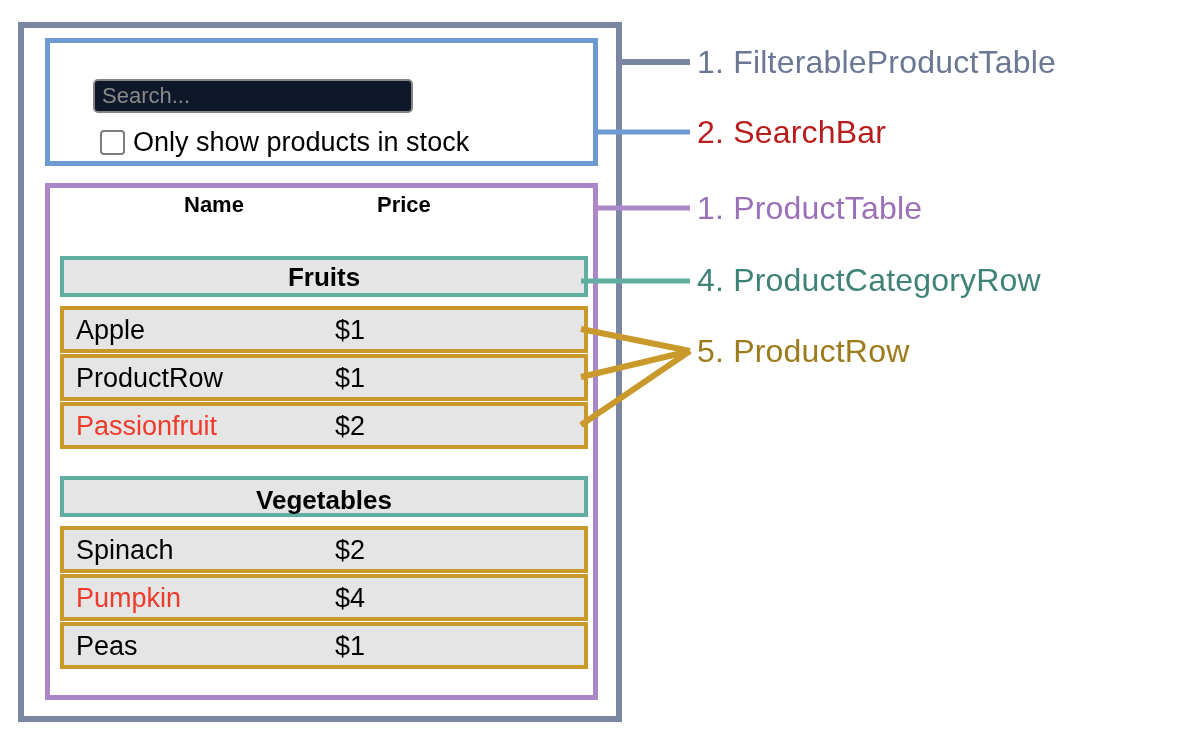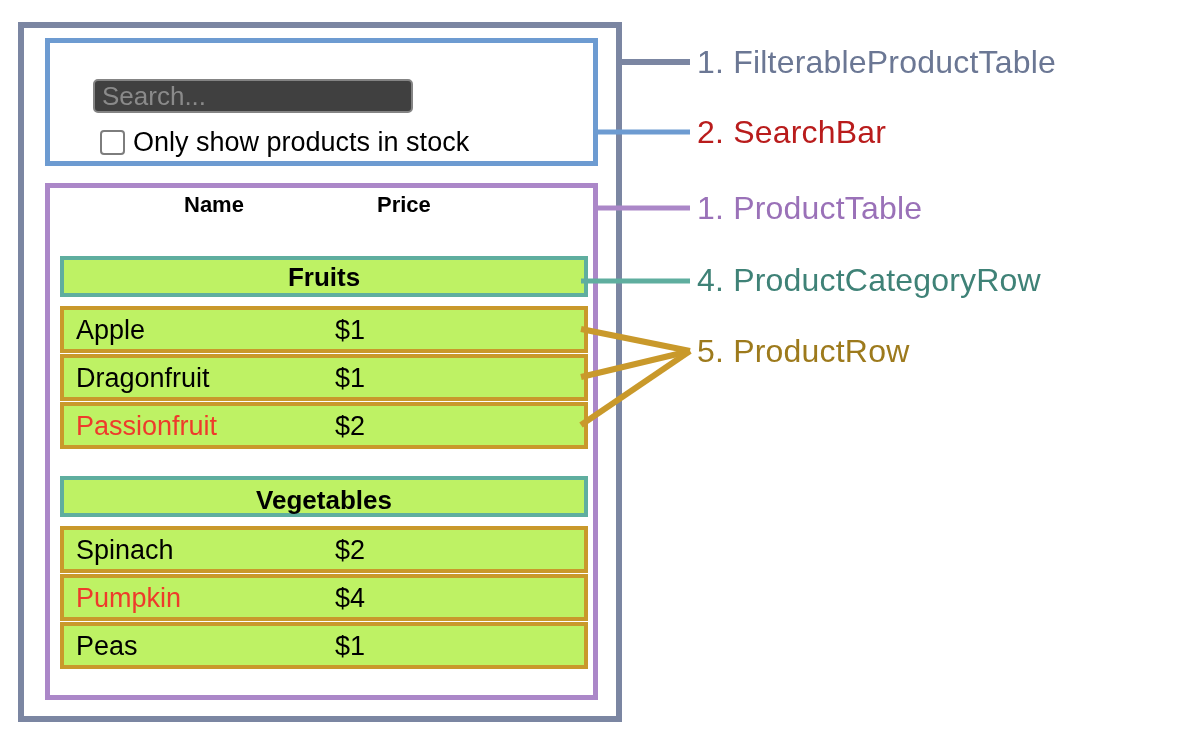--- a/index.html
+++ b/index.html
@@ -49,23 +49,23 @@
   }
   .search-input {
     position: absolute;
     left: 43px;
     top: 36px;
     width: 320px;
     height: 34px;
     border: 2px solid #848484;
     border-radius: 5px;
     box-sizing: border-box;
-    background: #404040;
+    background: #0f172a;
     font-family: "Liberation Sans", sans-serif;
-    font-size: 26px;
+    font-size: 22px;
     color: #8a8a8a;
     padding: 0 7px;
     line-height: 30px;
     outline: none;
   }
   .search-input::placeholder { color: #8a8a8a; opacity: 1; }
 
   .checkbox-row {
     position: absolute;
     left: 50px;
@@ -119,21 +119,21 @@
   }
   .th-name  { left: 129px; }
   .th-price { left: 322px; }
 
   
   .row {
     position: absolute;
     left: 10px;
     width: 528px;
     box-sizing: border-box;
-    background: #bef264;
+    background: #e5e5e5;
   }
   .row-category {
     height: 41px;
     border: 4px solid #5fae9f;
     display: flex;
     align-items: center;
     justify-content: center;
   }
   .row-category .cat-label {
     font-size: 26px;
@@ -204,21 +204,21 @@
     <div class="row row-category" style="top:68px;">
       <span class="cat-label">Fruits</span>
     </div>
 
     <div class="row row-product" style="top:118px;">
       <span class="cell cell-name">Apple</span>
       <span class="cell cell-price">$1</span>
     </div>
 
     <div class="row row-product" style="top:166px;">
-      <span class="cell cell-name">Dragonfruit</span>
+      <span class="cell cell-name">ProductRow</span>
       <span class="cell cell-price">$1</span>
     </div>
 
     <div class="row row-product" style="top:214px;">
       <span class="cell cell-name out-of-stock">Passionfruit</span>
       <span class="cell cell-price">$2</span>
     </div>
 
     <div class="row row-category" style="top:288px;align-items:flex-end;">
       <span class="cat-label">Vegetables</span>

